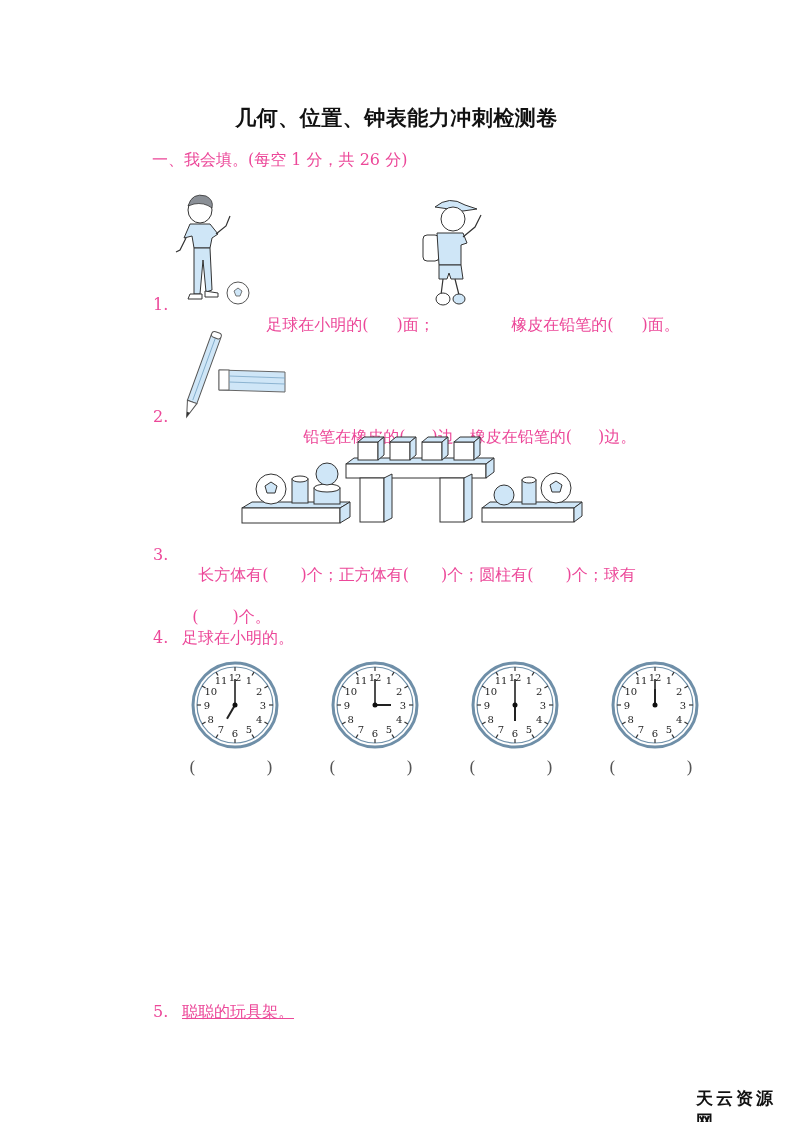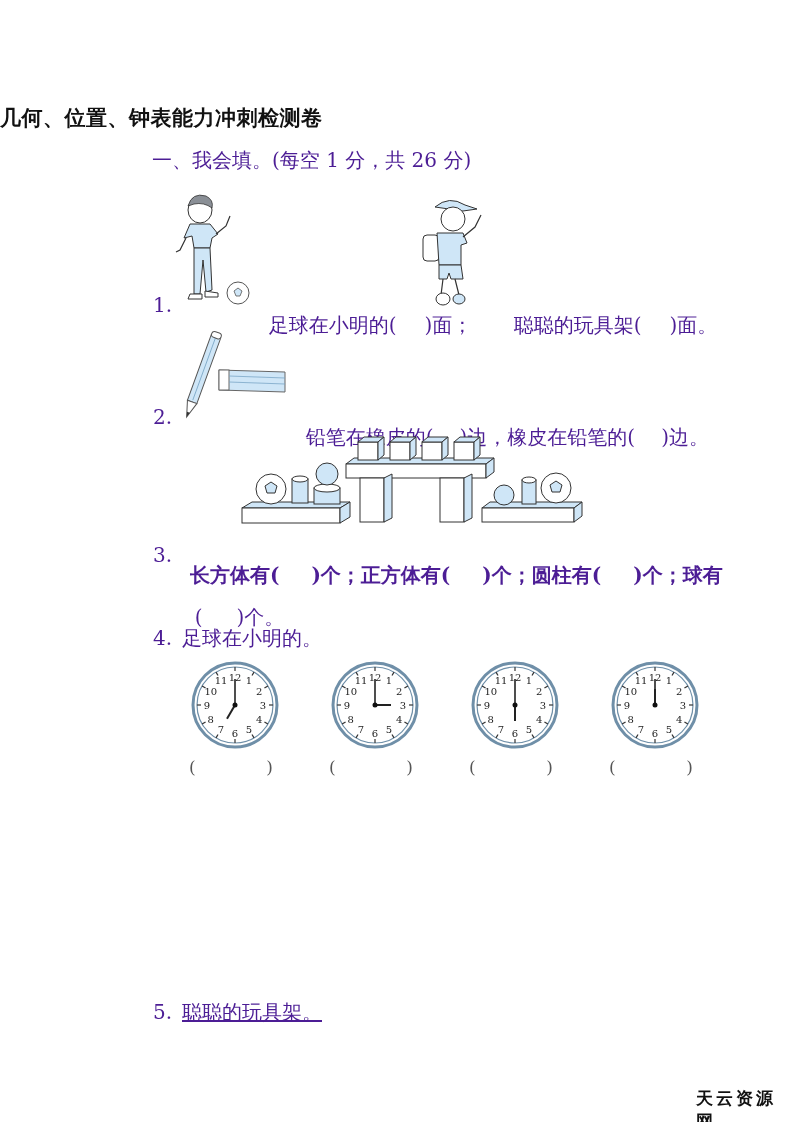--- a/index.html
+++ b/index.html
@@ -1,22 +1,22 @@
 <!DOCTYPE html>
 <html><head>
 <meta charset="utf-8">
 <style>
   html, body { margin: 0; padding: 0; background: #ffffff; }
   body { width: 793px; height: 1122px; position: relative; overflow: hidden;
          font-family: "DejaVu Serif", "Liberation Serif", serif; color: #1a1a1a; }
   .abs { position: absolute; }
-  .title { left: 0; width: 793px; top: 104px; 
+  .title { left: 0; width: 793px; top: 104px; text-align: center;
            font-family: "DejaVu Sans", "Liberation Sans", sans-serif;
            font-weight: bold; font-size: 21px; letter-spacing: 0.5px; color: #111; }
-  .txt { font-size: 20px; line-height: 20px; white-space: pre; color: #4c1d95; text-align: center; }
+  .txt { font-size: 16px; line-height: 20px; white-space: pre; color: #ec4899; text-align: center; }
   .blank { display: inline-block; }
   .watermark { font-family: "DejaVu Sans", "Liberation Sans", sans-serif;
                font-weight: bold; font-size: 17px; letter-spacing: 3px; color: #111; }
   svg { display: block; }
   .clock-wrap { width: 90px; height: 90px; }
   .paren { font-size: 17px; color: #555; }
 </style>
 </head>
 <body>
 
@@ -66,21 +66,21 @@
     <path d="M34 70 L56 70 L58 84 L46 84 L44 78 L42 84 L34 84 Z" fill="#cfe6f7" stroke="#333" stroke-width="1"></path>
 
     <path d="M38 84 L36 100 M50 84 L54 100" fill="none" stroke="#333" stroke-width="1.2"></path>
 
     <ellipse cx="38" cy="104" rx="7" ry="6" fill="#fff" stroke="#333" stroke-width="1"></ellipse>
     <ellipse cx="54" cy="104" rx="6" ry="5" fill="#cfe6f7" stroke="#333" stroke-width="1"></ellipse>
   </svg>
 </div>
 
 <div class="abs txt" style="left:501px; top:295px;">
-  <span>聪聪的玩具架(</span><span class="blank" style="width:28px"></span><span>)面。</span>
+  <span>橡皮在铅笔的(</span><span class="blank" style="width:28px"></span><span>)面。</span>
 </div>
 
 <div class="abs" style="left:185px; top:330px;">
   <svg width="110" height="95" viewBox="0 0 110 95">
 
     <g transform="rotate(20 18 45)">
       <rect x="12" y="4" width="10" height="70" fill="#cfe6f7" stroke="#555" stroke-width="1"></rect>
       <line x1="17" y1="6" x2="17" y2="72" stroke="#7aa6c6" stroke-width="0.8"></line>
       <rect x="12" y="0" width="10" height="6" rx="3" fill="#fff" stroke="#555" stroke-width="1"></rect>
       <polygon points="12,74 22,74 17,90" fill="#fff" stroke="#555" stroke-width="1"></polygon>
@@ -147,21 +147,21 @@
       <circle cx="264" cy="61" r="10" fill="#cfe6f7"></circle>
       <rect x="282" y="46" width="14" height="24" fill="#cfe6f7"></rect>
       <ellipse cx="289" cy="46" rx="7" ry="3" fill="#fff"></ellipse>
       <circle cx="316" cy="54" r="15"></circle>
       <polygon points="316,47 322,51 320,58 312,58 310,51" fill="#cfe6f7"></polygon>
     </g>
   </svg>
 </div>
 
 <div class="abs txt" style="left:153px; top:545px;">3.</div>
-<div class="abs txt" style="left:176px; top:545px;font-weight:bold;">
+<div class="abs txt" style="left:188px; top:545px;">
   <span>长方体有(</span><span class="blank" style="width:32px"></span><span>)个；正方体有(</span><span class="blank" style="width:32px"></span><span>)个；圆柱有(</span><span class="blank" style="width:32px"></span><span>)个；球有</span>
 </div>
 <div class="abs txt" style="left:182px; top:587px;">
   <span>(</span><span class="blank" style="width:34px"></span><span>)个。</span>
 </div>
 
 <div class="abs txt" style="left:153px; top:628px;">4.</div>
 <div class="abs txt" style="left:182px; top:628px;">足球在小明的。</div>
 
 <div id="clocks">

